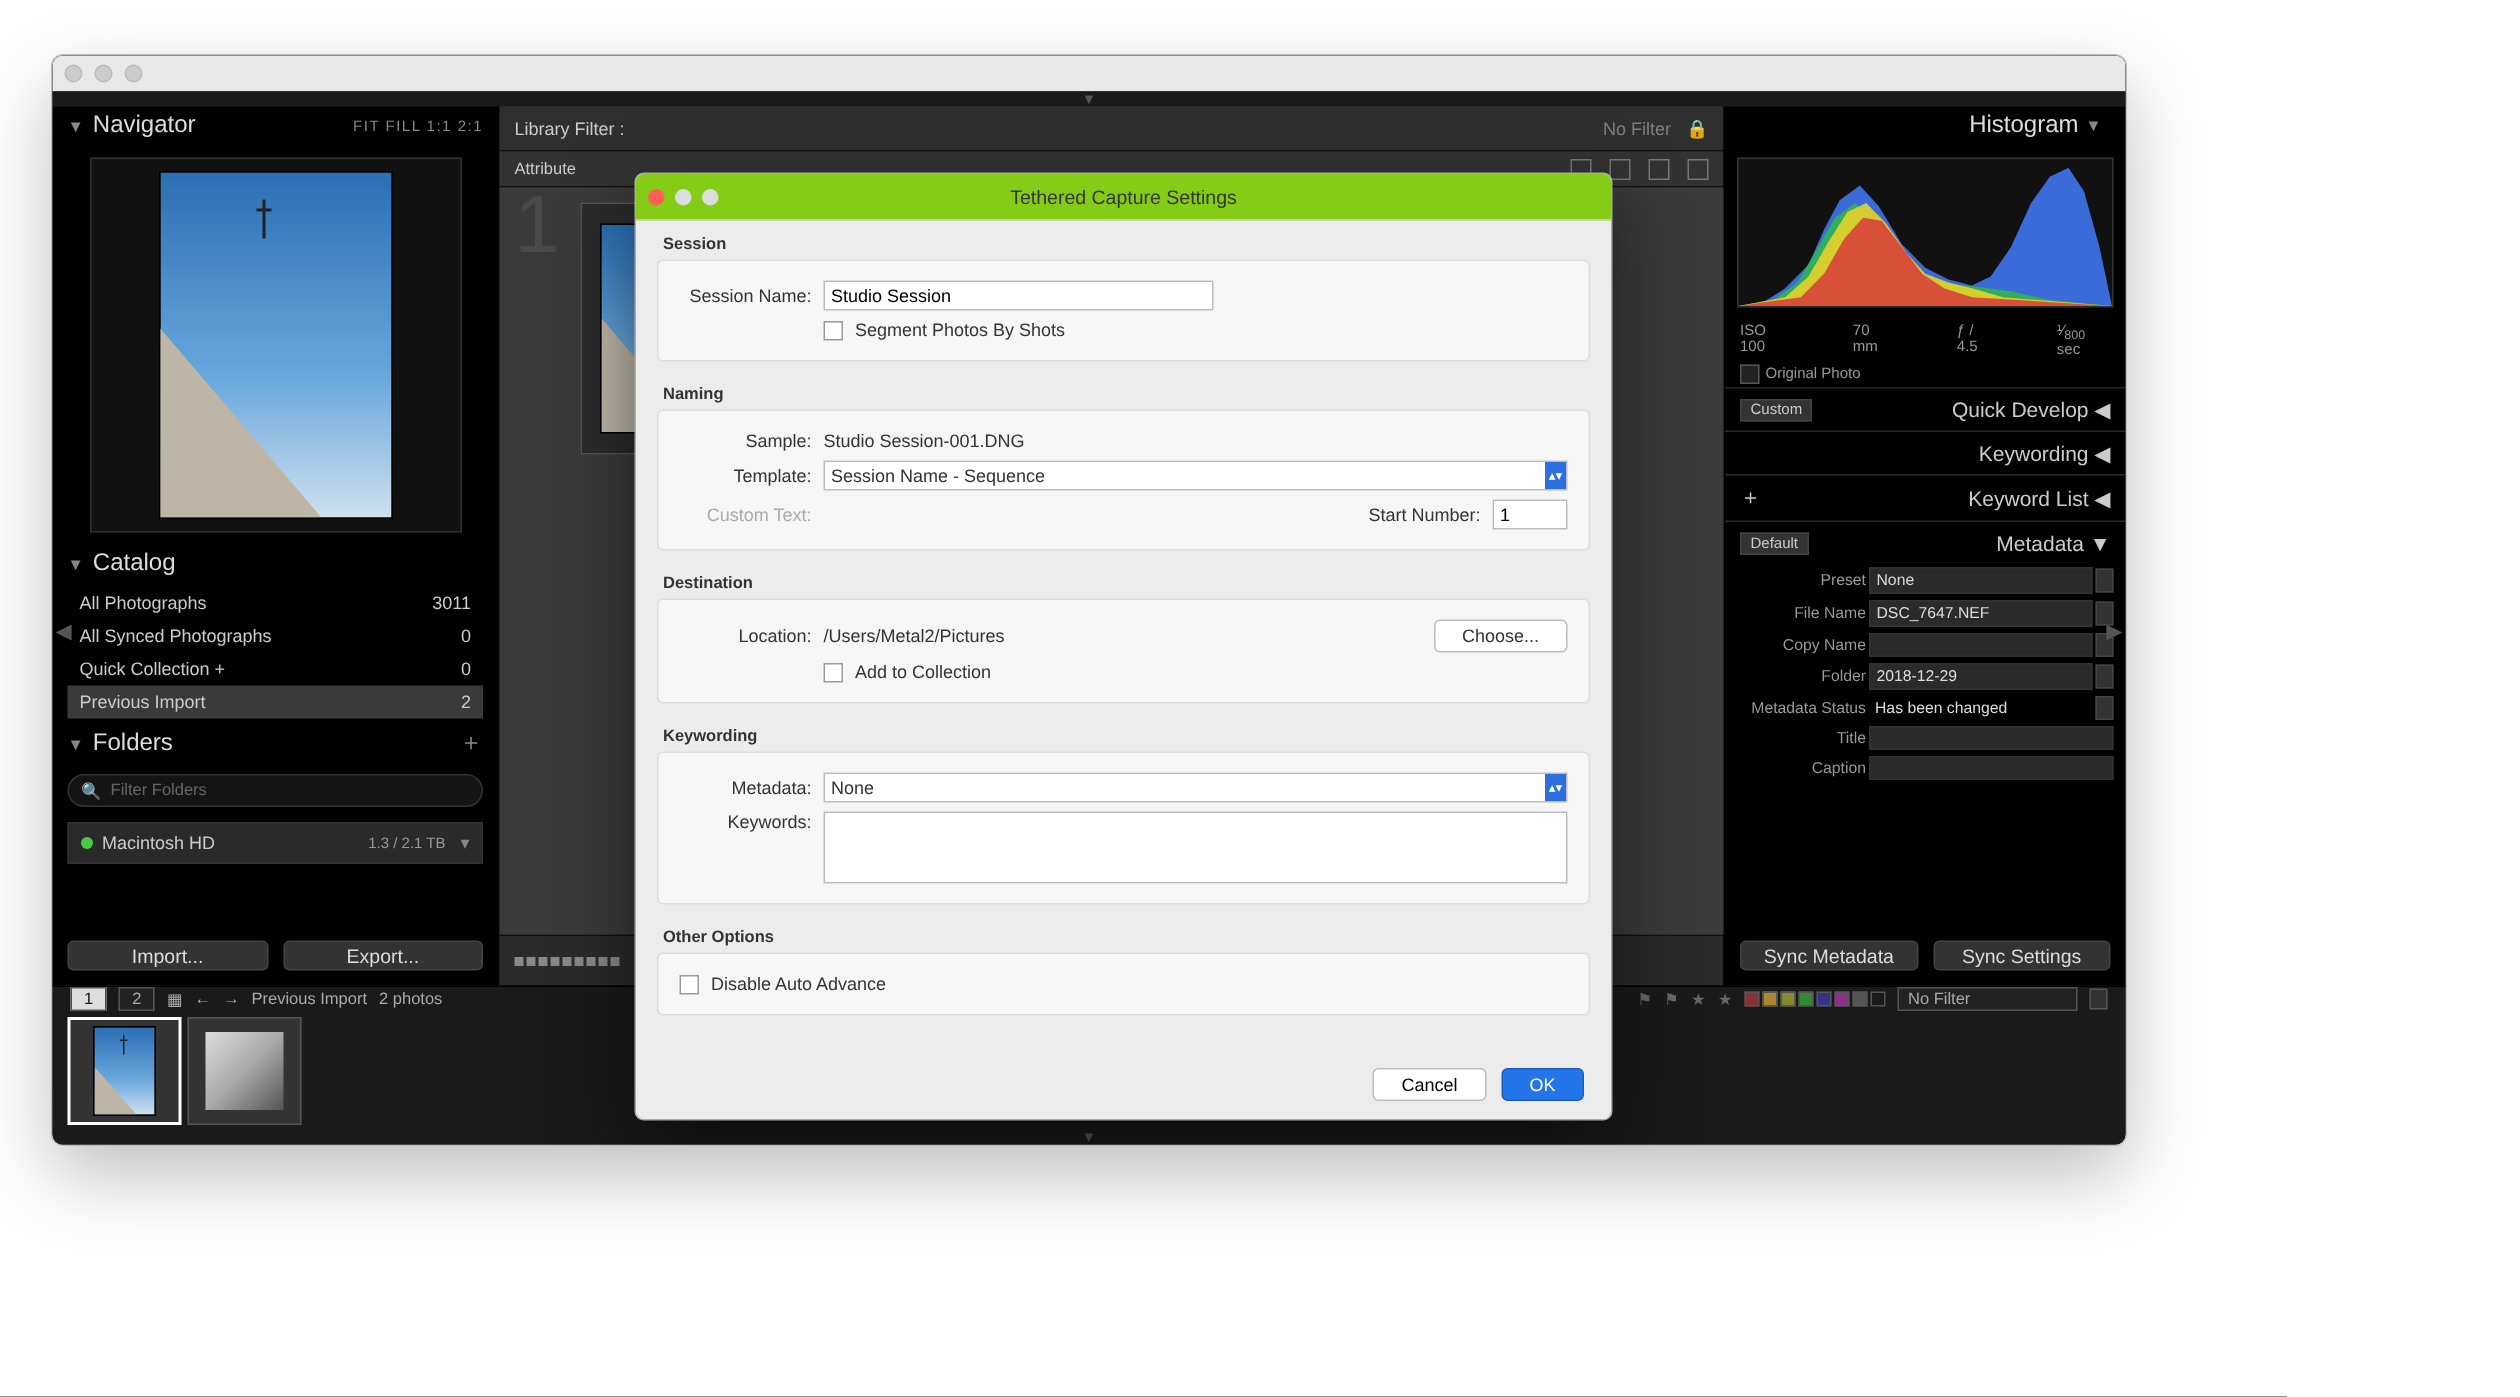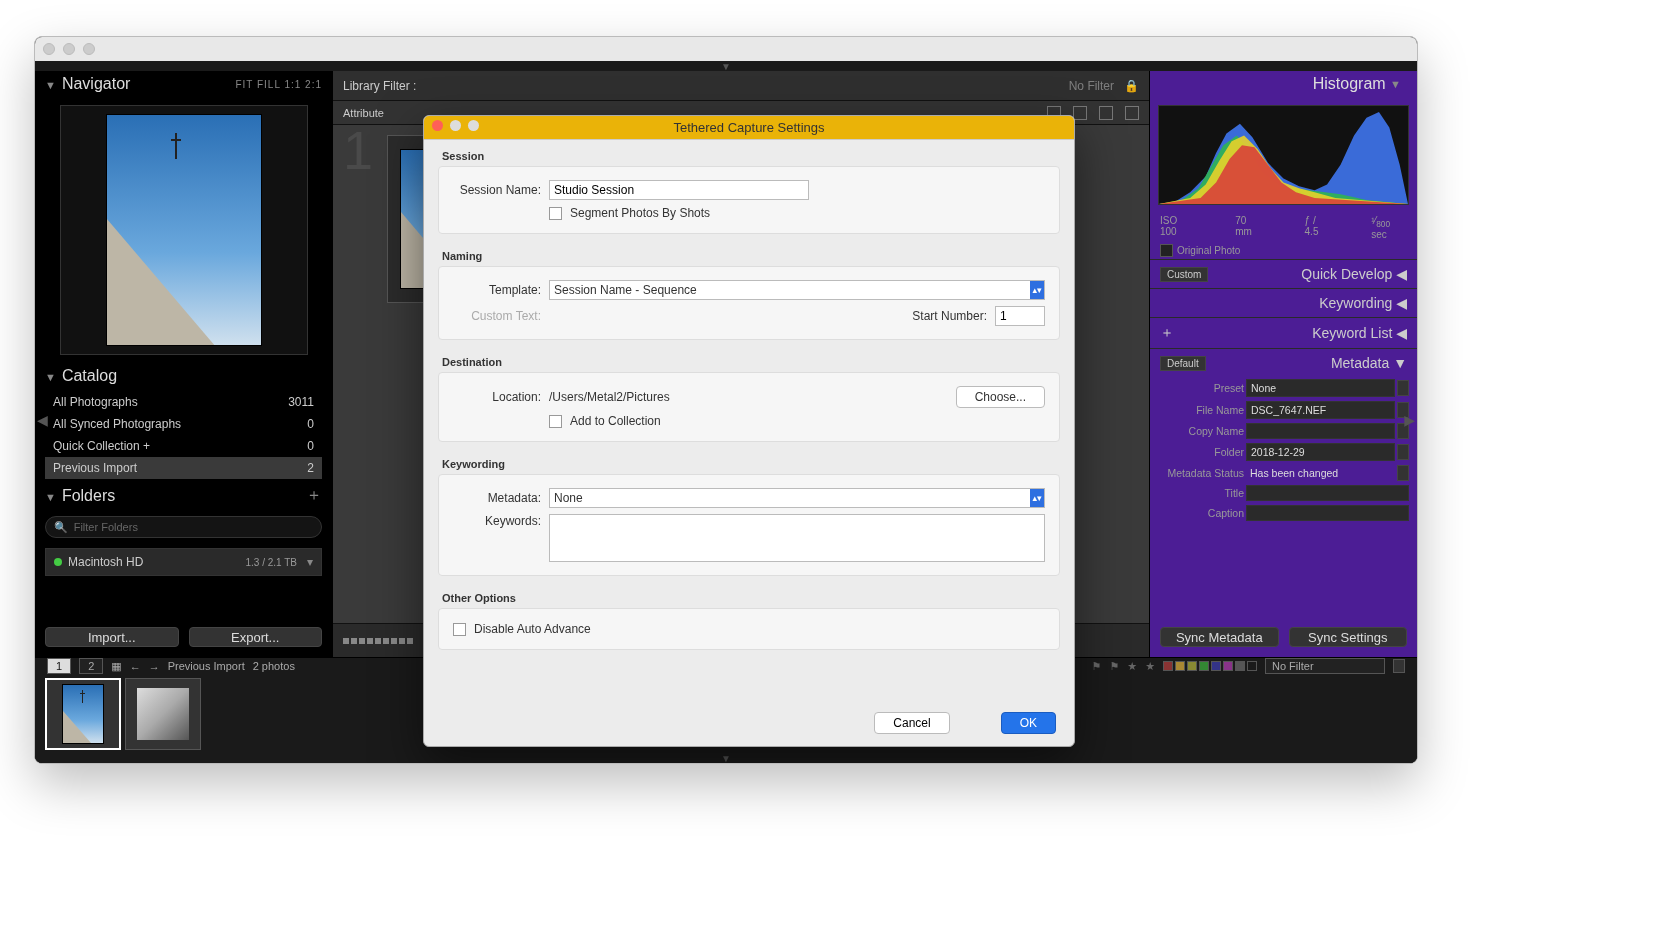--- a/index.html
+++ b/index.html
@@ -15,21 +15,21 @@
 .app { position: absolute; top: 24px; left: 0; right: 0; bottom: 0; background: #1e1e1e; color: #ccc; display: flex; flex-direction: column; }
 
 
 .chevrow { height: 10px; background: #1a1a1a; display: flex; justify-content: center; align-items: center; }
 .chevrow .tri { font-size: 10px; color: #555; }
 
 
 .hsplit { flex: 1; display: flex; min-height: 0; }
 .left { width: 298px; background: #000000; display: flex; flex-direction: column; border-right: 1px solid #000; }
 .center { flex: 1; background: #292929; display: flex; flex-direction: column; min-width: 0; }
-.right { width: 268px; background: #4c1d95; display: flex; flex-direction: column; border-left: 1px solid #000; }
+.right { width: 268px; background: #000000; display: flex; flex-direction: column; border-left: 1px solid #000; }
 
 .panel-h { display: flex; align-items: center; padding: 4px 10px; font-size: 16px; color: #ddd; justify-content: space-between; }
 .panel-h .disc { font-size: 11px; color: #888; margin-right: 6px; }
 .panel-h .opts { font-size: 10px; letter-spacing: 1px; color: #888; }
 
 .thumbbox { margin: 8px auto; width: 248px; height: 250px; background: #111; border: 1px solid #333; display: flex; align-items: center; justify-content: center; }
 .skyimg { width: 156px; height: 232px; background: linear-gradient(180deg,#2a6fb5 0%,#6aa8dd 60%,#cfe0ee 100%); position: relative; border: 1px solid #000; }
 .skyimg::after { content: ""; position: absolute; left: 0; bottom: 0; width: 70%; height: 55%; background: #bdb6a6; clip-path: polygon(0 100%,0 0,100% 100%); }
 .cross { position:absolute; left:42%; top:8%; width:10px; height:26px; }
 .cross::before { content:""; position:absolute; left:4px; top:0; width:2px; height:26px; background:#222; }
@@ -82,35 +82,35 @@
 .thumbs { flex:1; display:flex; align-items:center; gap:4px; padding:4px 10px; }
 .th { width:76px; height:72px; background:#333; border:1px solid #555; display:flex; align-items:center; justify-content:center; }
 .th.sel { border:2px solid #fff; }
 .th .sky { width:42px; height:60px; }
 .th .bw { width:52px; height:52px; background: linear-gradient(135deg,#ddd 0%,#aaa 50%,#555 100%); }
 
 .tri-lr { position:absolute; top:50%; color:#555; font-size:14px; }
 
 
 .modal { position:absolute; left:388px; top:78px; width:652px; height:632px; background:#ececec; border:1px solid #aaa; border-radius:6px; box-shadow:0 18px 48px rgba(0,0,0,.5); overflow:hidden; }
-.modal .mtitle { height:24px; display:flex; align-items:flex-start; padding:4px 8px; position:relative; background:#eab308; border-bottom:1px solid #ccc; }
+.modal .mtitle { height:24px; display:flex; align-items:center; padding:15px 8px; position:relative; background:#84cc16; border-bottom:1px solid #ccc; }
 .modal .mtitle .tr { display:flex; gap:7px; }
 .modal .mtitle .tr span { width:11px; height:11px; border-radius:50%; }
 .modal .title { position:absolute; left:0; right:0; text-align:center; font-size:13px; color:#333; }
 .msection-lbl { font-size:11px; color:#333; font-weight:600; padding:10px 18px 4px; }
 .mbox { margin:0 14px 6px; background:#f6f6f6; border:1px solid #ddd; border-radius:4px; padding:10px 14px; }
 .mrow2 { display:flex; align-items:center; gap:8px; padding:3px 0; font-size:12px; color:#333; }
 .mrow2 .lbl { width:88px; text-align:right; color:#333; }
 .minput { flex:0 0 260px; height:20px; border:1px solid #bbb; background:#fff; padding:0 4px; font-size:12px; }
 .msel { flex:1; height:20px; border:1px solid #bbb; background:#fff; padding:0 4px; font-size:12px; display:flex; align-items:center; justify-content:space-between; }
 .msel .ar { width:14px; height:18px; background:#2e6fe0; color:#fff; font-size:9px; display:flex; flex-direction:column; align-items:center; justify-content:center; margin-right:-4px; }
 .mchk { width:13px; height:13px; border:1px solid #999; background:#fff; flex-shrink:0; }
 .mnum { width:50px; height:20px; border:1px solid #bbb; background:#fff; padding:0 4px; font-size:12px; }
 .marea { height:48px; border:1px solid #bbb; background:#fff; flex:1; }
-.mbtn { height:22px; padding:0 18px; border:1px solid #bbb; background:#fff; border-radius:4px; font-size:12px; display:inline-flex; align-items:center;margin-left:41px; }
+.mbtn { height:22px; padding:0 18px; border:1px solid #bbb; background:#fff; border-radius:4px; font-size:12px; display:inline-flex; align-items:center; }
 .mbtn.primary { background:#2474ea; color:#ffffff; border-color:#1a5cc0; }
 .mfoot { position:absolute; bottom:12px; right:18px; display:flex; gap:10px; }
 </style>
 </head>
 <body>
 
 <div class="macwin">
   <div class="titlebar">
     <div class="traffic">
       <span></span>
@@ -372,20 +372,24 @@
       <div class="mrow2">
           <span class="lbl"></span>
           <span class="mchk"></span>
           <span>Segment Photos By Shots</span>
         </div>
     </div>
 
     <div class="msection-lbl">Naming</div>
     <div class="mbox">
       <div class="mrow2">
+          <span class="lbl">Sample:</span>
+          <span>Studio Session-001.DNG</span>
+        </div>
+      <div class="mrow2">
           <span class="lbl">Template:</span>
         <div class="msel">
             <span>Session Name - Sequence</span>
             <span class="ar">▴▾</span>
           </div>
         </div>
       <div class="mrow2">
           <span class="lbl" style="color:#aaa">Custom Text:</span>
         <span style="flex:1"></span>
         <span>Start Number:</span>

